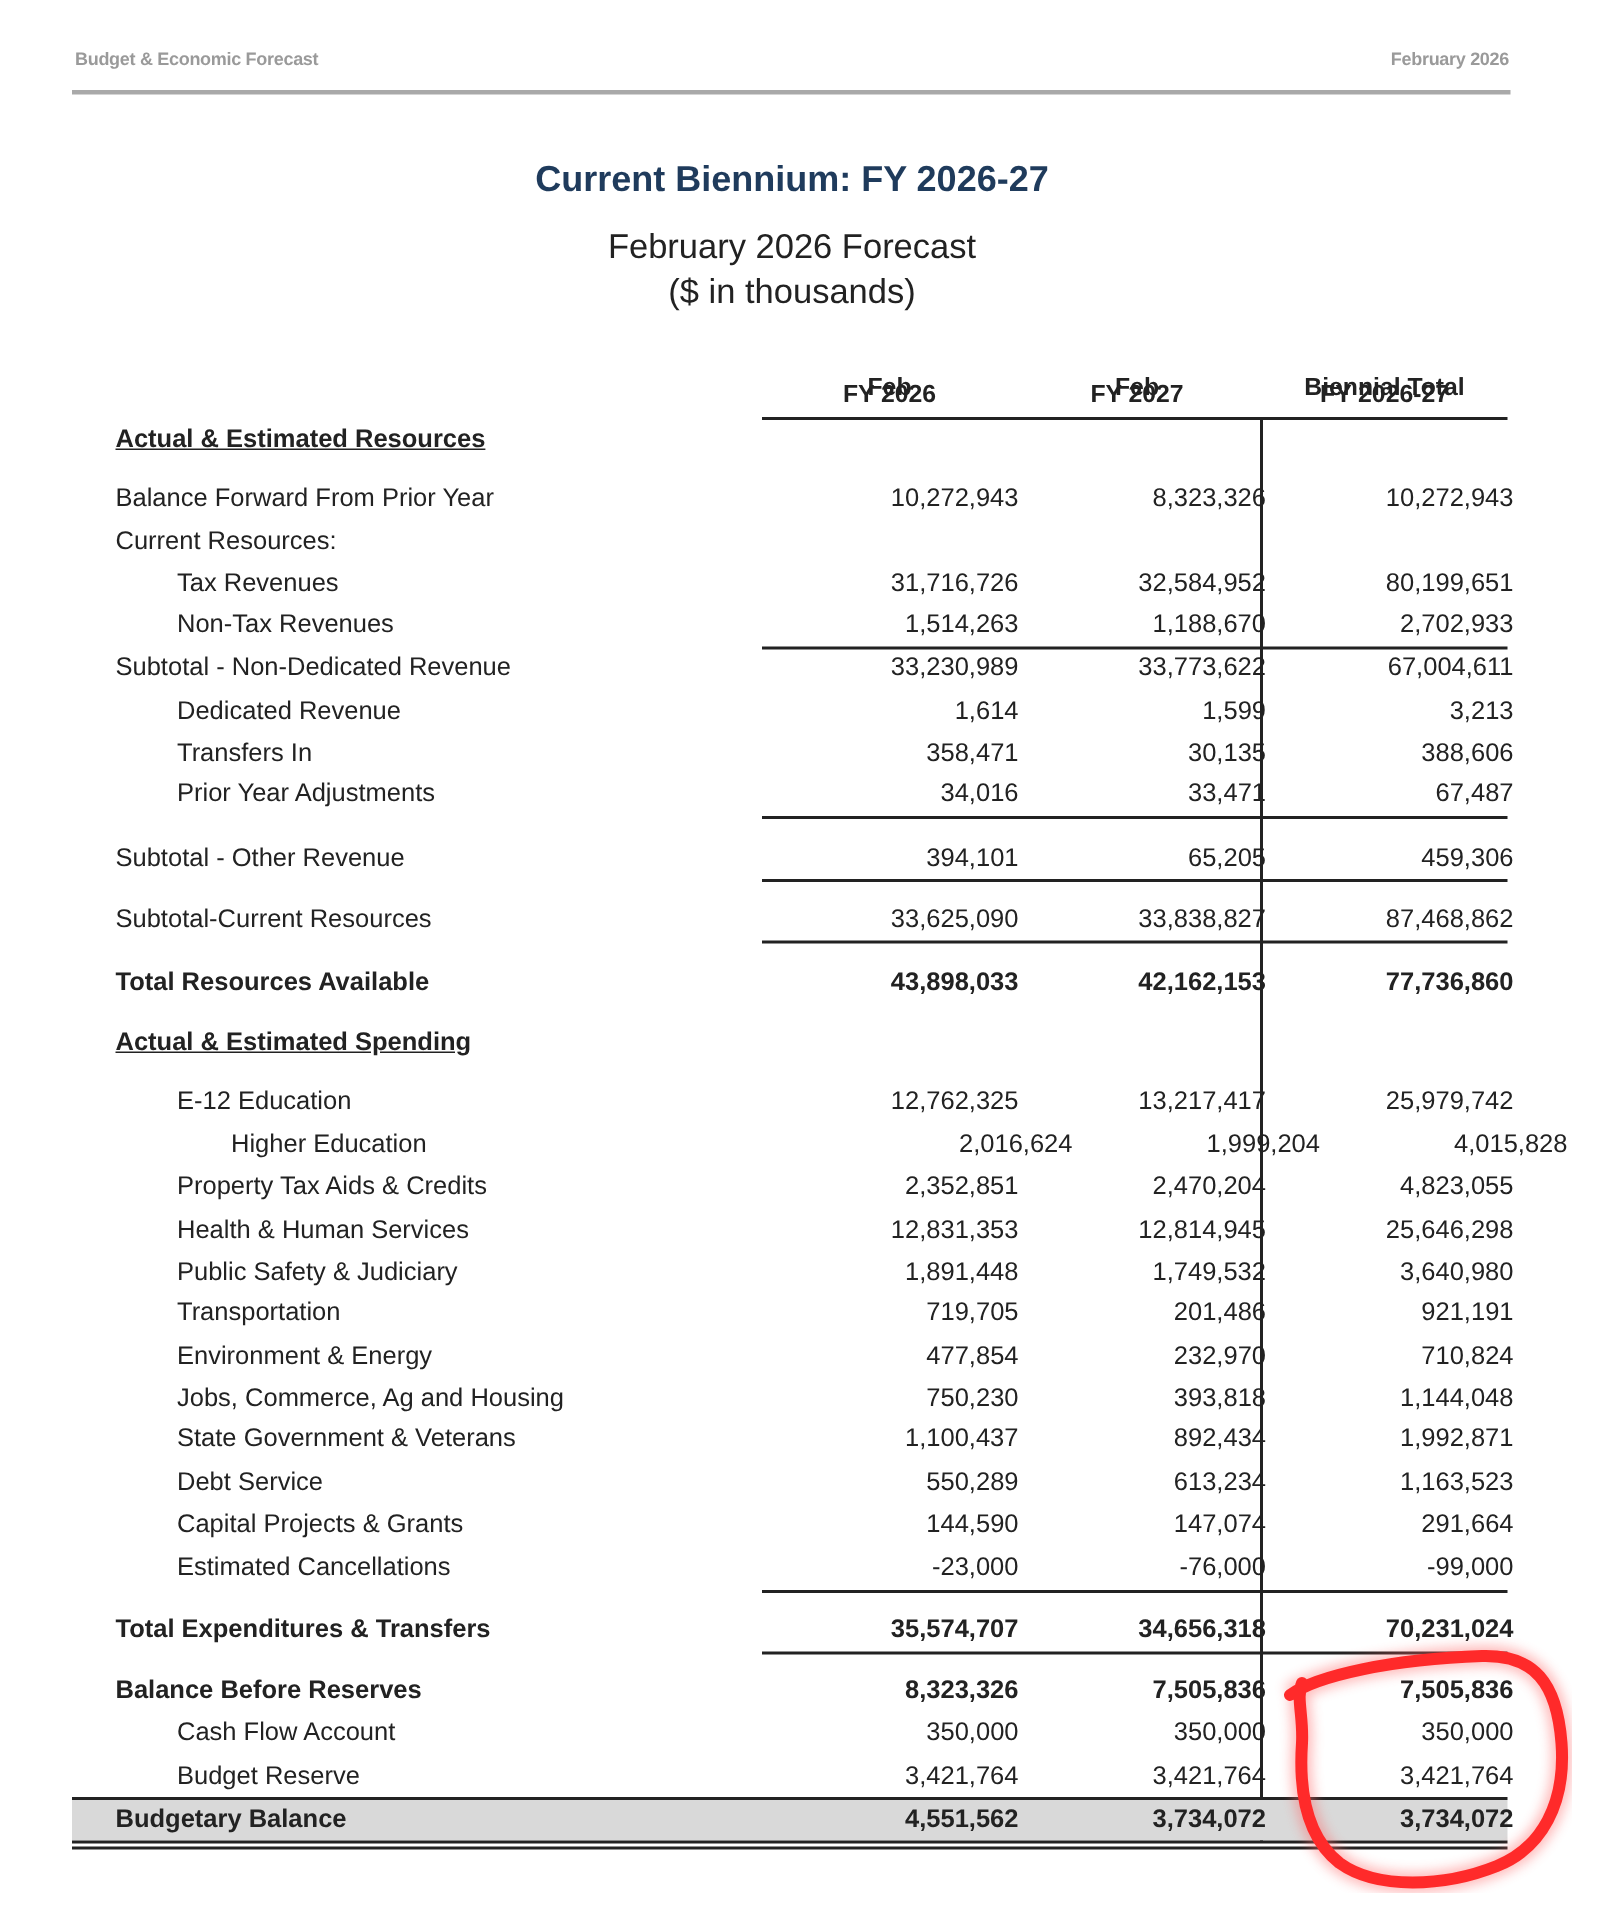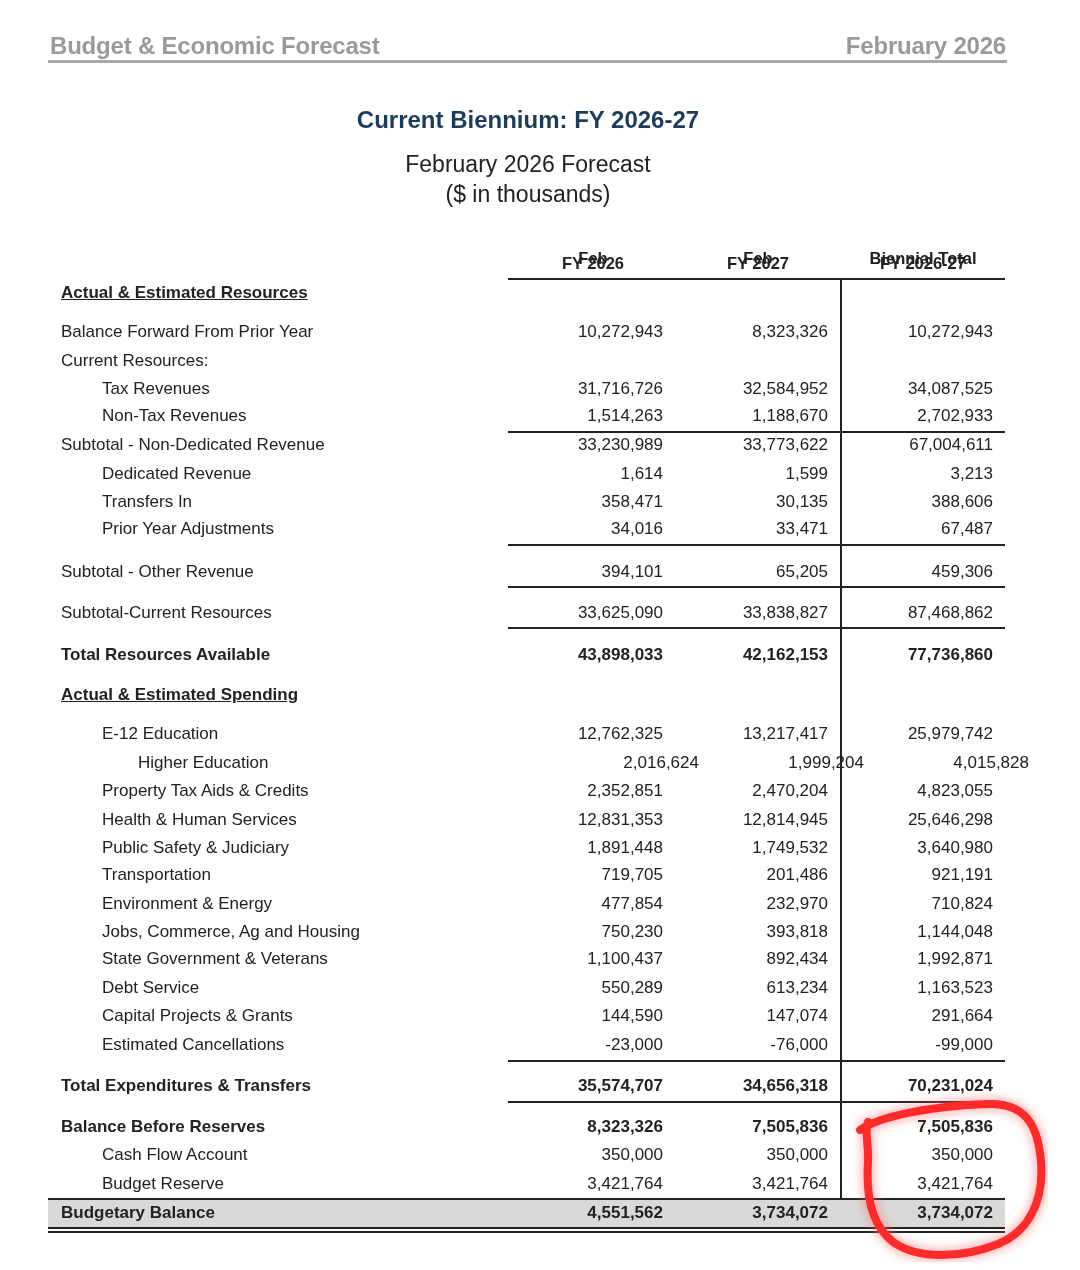--- a/index.html
+++ b/index.html
@@ -1,39 +1,39 @@
 <!DOCTYPE html>
 <html><head>
 <meta charset="utf-8">
 <style>
   html, body { margin: 0; padding: 0; background: #ffffff; }
   body { width: 1080px; height: 1270px; position: relative; overflow: hidden;
          font-family: "Liberation Sans", "DejaVu Sans", sans-serif; color: #222; }
-  .hdr { position: absolute; top: 32px; font-size: 24px; font-weight: bold; color: #9a9a9a; letter-spacing: -0.2px; }
+  .hdr { position: absolute; top: 32px; font-size: 12px; font-weight: bold; color: #9a9a9a; letter-spacing: -0.2px; }
   .hdr-left { left: 50px; }
   .hdr-right { right: 74px; }
   .hdr-rule { position: absolute; left: 48px; width: 959px; top: 60px; height: 3px; background: #a9a9a9; }
 
   .title { position: absolute; top: 106px; left: 0; width: 1056px; text-align: center;
            font-size: 24px; font-weight: bold; color: #1f3b5c; }
   .subtitle { position: absolute; left: 0; width: 1056px; text-align: center; font-size: 23px; color: #222; }
   .sub1 { top: 151px; }
   .sub2 { top: 181px; }
 
   .colhead { position: absolute; text-align: center; font-size: 16.5px; font-weight: bold; color: #222; width: 170px; }
   .ch-l1 { top: 226px; margin-top: 23px; }
   .ch-l2 { top: 254px; }
   .ch1 { left: 508px; }
   .ch2 { left: 673px; }
   .ch3 { left: 838px; }
   .head-rule { position: absolute; top: 278px; left: 508px; width: 497px; height: 2px; background: #222; }
 
   .vline { position: absolute; left: 840px; top: 280px; width: 1.5px; height: 948px; background: #222; }
 
-  .row { position: absolute; left: 0; width: 982px; height: 26px; font-size: 17px; }
+  .row { position: absolute; left: 16px; width: 982px; height: 26px; font-size: 17px; }
   .row .lbl { position: absolute; left: 61px; top: 0; white-space: nowrap; }
   .row .lbl.ind { left: 102px; }
   .row .v { position: absolute; top: 0; text-align: right; width: 160px; }
   .row .v1 { left: 503px; }
   .row .v2 { left: 668px; }
   .row .v3 { left: 833px; }
   .row.bold { font-weight: bold; }
   .row .section { text-decoration: underline; font-weight: bold; }
 
   .rule { position: absolute; left: 508px; width: 497px; height: 1.5px; background: #222; }
@@ -78,21 +78,21 @@
 </div>
 
 <div class="row" style="top:351px">
   <span class="lbl">Current Resources:</span>
 </div>
 
 <div class="row" style="top:379px">
   <span class="lbl ind">Tax Revenues</span>
   <span class="v v1">31,716,726</span>
   <span class="v v2">32,584,952</span>
-  <span class="v v3">34,087,525</span>
+  <span class="v v3">80,199,651</span>
 </div>
 
 <div class="row" style="top:406px">
   <span class="lbl ind">Non-Tax Revenues</span>
   <span class="v v1">1,514,263</span>
   <span class="v v2">1,188,670</span>
   <span class="v v3">2,702,933</span>
 </div>
 <div class="rule" style="top:431px"></div>
 

